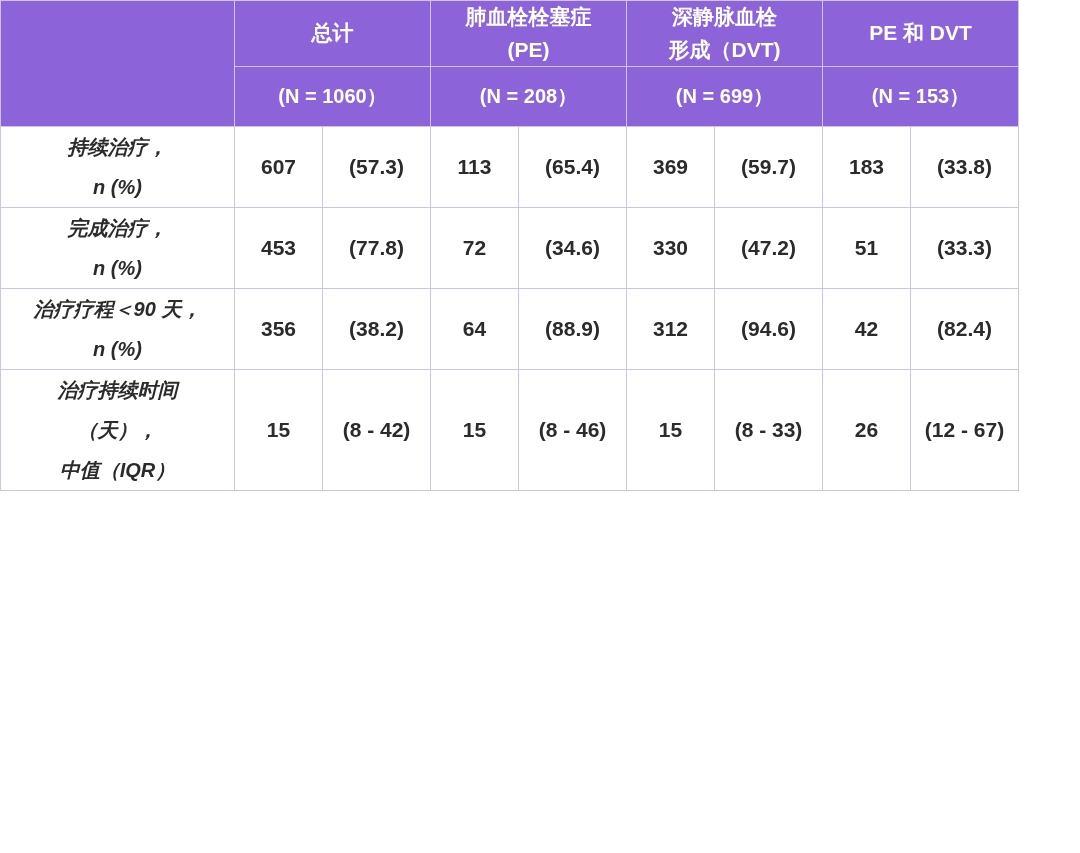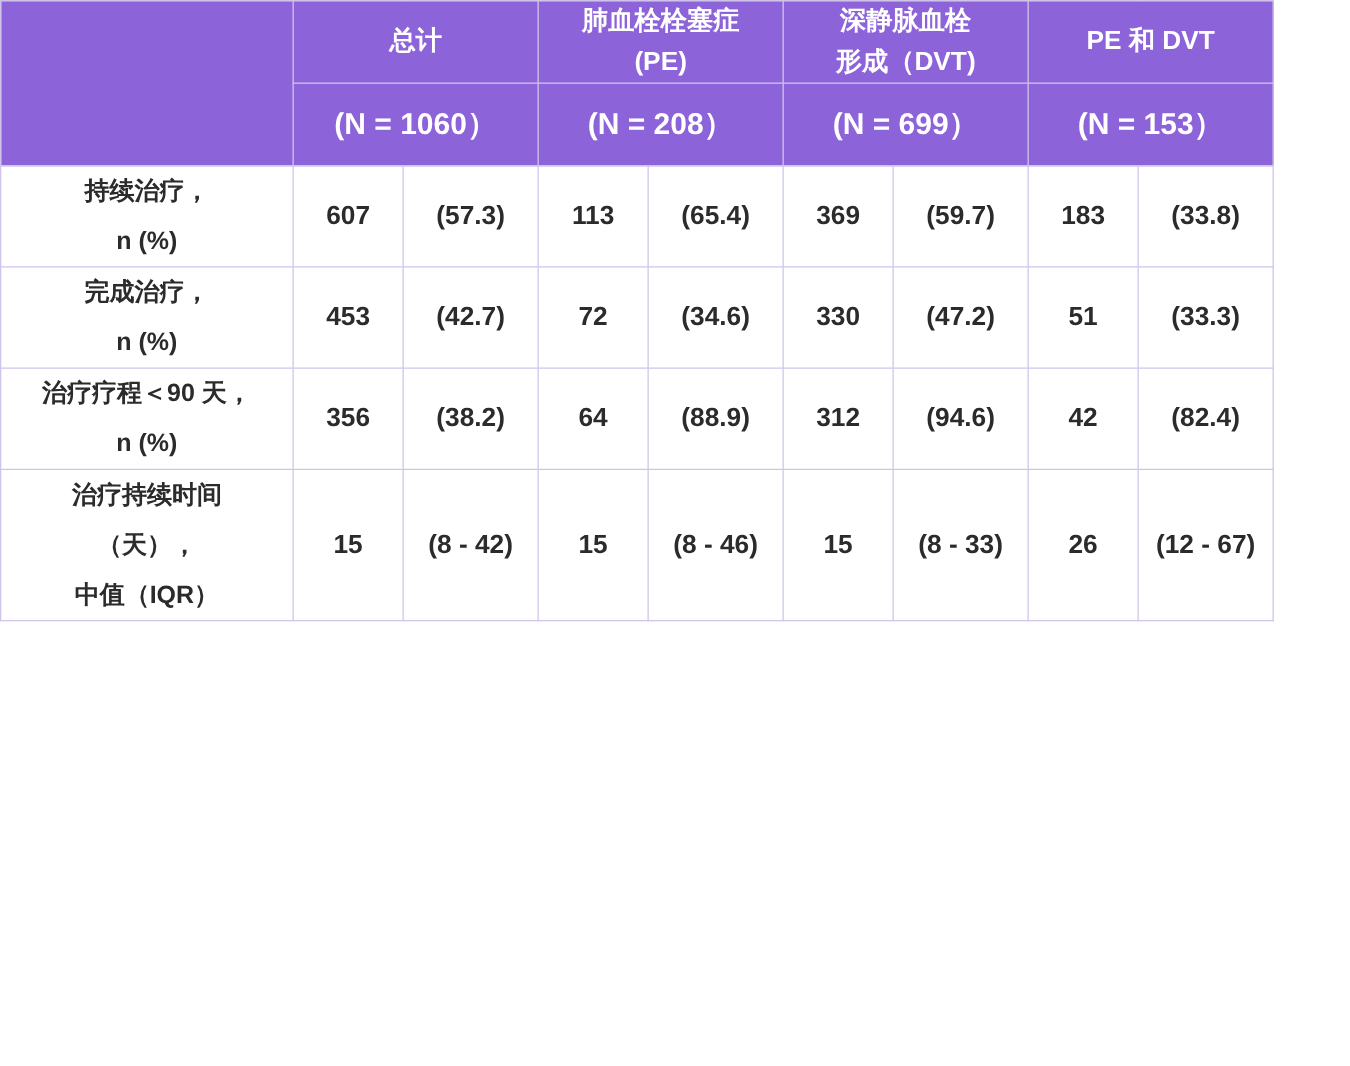--- a/index.html
+++ b/index.html
@@ -39,32 +39,33 @@
     text-align: center;
     vertical-align: middle;
     line-height: 1.55;
     padding: 10px 6px;
     border-color: #a184e0;
   }
   .hdr-cell.corner {
     background: #8c63d8;
   }
   .hdr-row2 .hdr-cell {
-    font-size: 24px;
+    font-size: 20px;
     padding: 14px 23px;
   }
   
   .row-label {
     font-weight: bold;
     font-size: 20px;
     text-align: center;
     vertical-align: middle;
     line-height: 2.0;
     padding: 14px 10px;
     color: #2b2b2b;
+    font-style: italic;
   }
   .num {
     font-weight: bold;
     font-size: 21px;
     text-align: center;
     vertical-align: middle;
     color: #2b2b2b;
     padding: 12px 4px;
   }
   .num.paren {
@@ -130,21 +131,21 @@
         <td class="num paren">(59.7)</td>
         <td class="num">183</td>
         <td class="num paren">(33.8)</td>
       </tr>
       <tr>
         <td class="row-label">
           <span class="cell-line">完成治疗，</span>
           <span class="cell-line">n (%)</span>
         </td>
         <td class="num">453</td>
-        <td class="num paren">(42.7)</td>
+        <td class="num paren">(77.8)</td>
         <td class="num">72</td>
         <td class="num paren">(34.6)</td>
         <td class="num">330</td>
         <td class="num paren">(47.2)</td>
         <td class="num">51</td>
         <td class="num paren">(33.3)</td>
       </tr>
       <tr>
         <td class="row-label">
           <span class="cell-line">治疗疗程＜90 天，</span>

